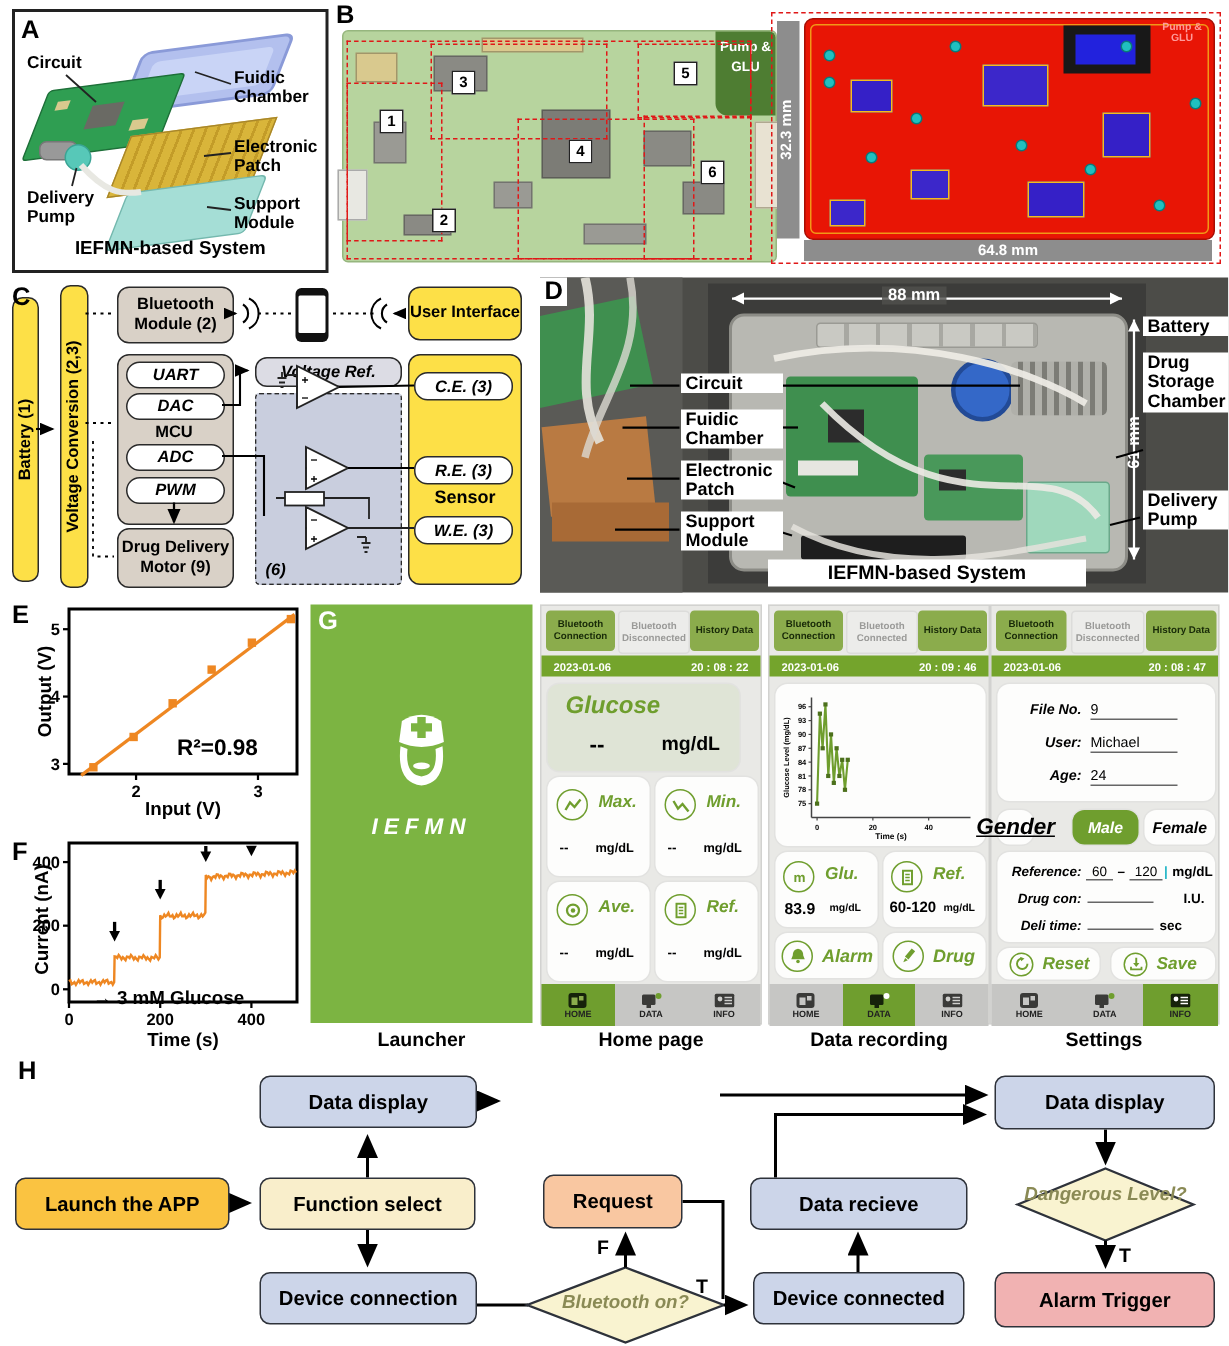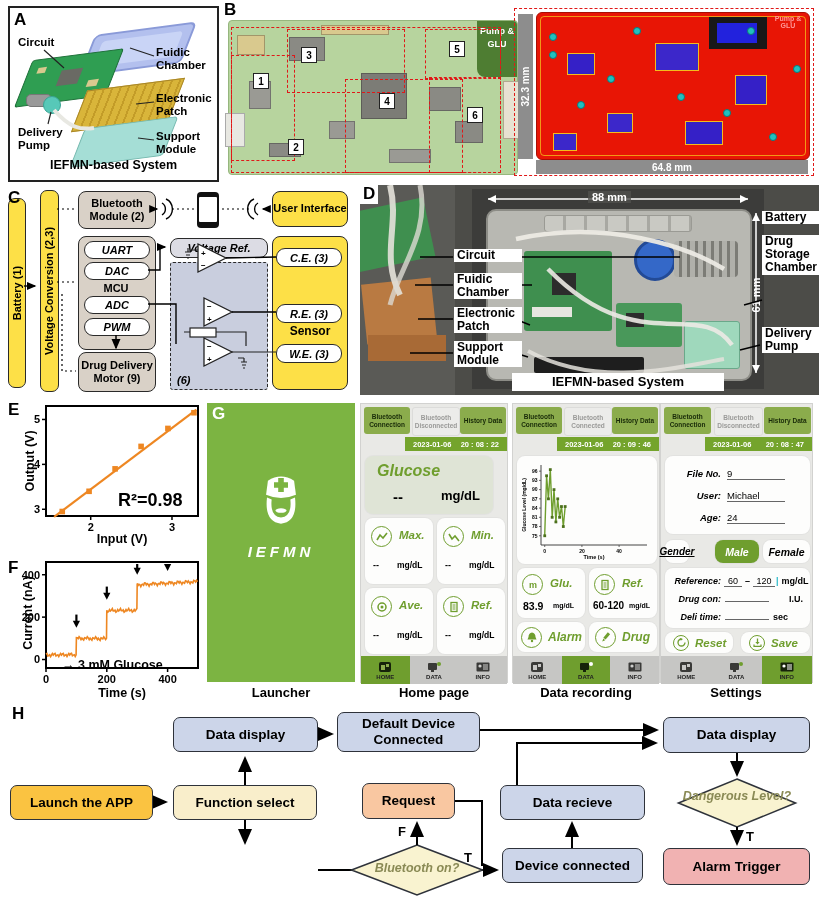--- a/index.html
+++ b/index.html
@@ -22,21 +22,21 @@
   .cblue{background:#fde047;}
   .vwrap{display:flex;align-items:center;justify-content:center;overflow:visible;}
   .vtext{transform:rotate(-90deg);white-space:nowrap;font-weight:bold;font-size:11px;}
   
   .dlabel{position:absolute;background:#fff;color:#000;font-weight:bold;font-size:12px;line-height:1.1;padding:0 3px;z-index:6;}
   
   .screen{position:absolute;top:7px;height:280px;background:#e9e9e6;border:1px solid #d2d2d0;box-sizing:border-box;}
   .gbtn{position:absolute;top:3px;height:27px;border-radius:3px;font-weight:bold;font-size:6.5px;line-height:1.2;display:flex;align-items:center;justify-content:center;text-align:center;}
   .gbtn.green{background:#8bac4c;color:#182a08;}
   .gbtn.gray{background:#ececea;color:#9a9a98;border:1px solid #dcdcda;}
-  .dtbar{position:absolute;left:0;top:33px;right:0;height:14px;background:#74a42c;color:#fff;font-weight:bold;font-size:7.5px;display:flex;align-items:center;justify-content:space-between;padding:0 8px;box-sizing:border-box;margin-left:44px;}
+  .dtbar{position:absolute;left:0;top:33px;right:0;height:14px;background:#74a42c;color:#fff;font-weight:bold;font-size:7.5px;display:flex;align-items:center;justify-content:space-between;padding:0 8px;box-sizing:border-box;}
   .card{position:absolute;background:#fdfdfc;border-radius:8px;box-shadow:0 0 0 1px #e2e2e0;}
   .statlbl{font-style:italic;font-weight:bold;color:#6f9e2e;font-size:11.5px;}
   .icircle{width:19px;height:19px;border:1.8px solid #6f9e2e;border-radius:50%;display:flex;align-items:center;justify-content:center;flex:none;}
   .gnav{position:absolute;left:0;top:252px;right:0;height:28px;background:#c6c6c4;display:flex;}
   .gnav .seg{flex:1;display:flex;flex-direction:column;align-items:center;justify-content:center;gap:1px;}
   .gnav .seg.active{background:#6f9e2e;}
   .gnav .nlbl{font-size:6px;font-weight:bold;color:#222;}
   .gcap{position:absolute;top:289px;font-weight:bold;font-size:13px;transform:translateX(-50%);white-space:nowrap;}
   .fieldlbl{font-style:italic;font-weight:bold;font-size:9.5px;text-align:right;}
   .fieldval{font-size:9.5px;border-bottom:1px solid #666;min-width:58px;display:inline-block;}
@@ -318,21 +318,21 @@
         <line x1="42.128342245989316" y1="114.89795918367346" x2="184.37433155080214" y2="7.591836734693885" stroke="#ee8722" stroke-width="2.2"></line>
         <rect x="47.456684491978606" y="106.71020408163265" width="5.6" height="5.6" fill="#ee8722"></rect>
         <rect x="74.28021390374333" y="86.5061224489796" width="5.6" height="5.6" fill="#ee8722"></rect>
         <rect x="100.29090909090908" y="64.05714285714286" width="5.6" height="5.6" fill="#ee8722"></rect>
         <rect x="126.30160427807489" y="41.6081632653061" width="5.6" height="5.6" fill="#ee8722"></rect>
         <rect x="153.12513368983957" y="23.64897959183673" width="5.6" height="5.6" fill="#ee8722"></rect>
         <rect x="179.13582887700537" y="7.934693877550996" width="5.6" height="5.6" fill="#ee8722"></rect>
       </svg>
     <div class="abs b" style="left:-40px;top:58px;width:140px;text-align:center;font-size:12.5px;transform:rotate(-90deg);">Output (V)</div>
     <div class="abs b" style="left:46px;top:136px;width:152px;text-align:center;font-size:12.5px;">Input (V)</div>
-    <div class="abs b" style="left:118px;top:94px;font-size:18px;text-align:center;">R²=0.98</div>
+    <div class="abs b" style="left:118px;top:94px;font-size:15px;text-align:center;">R²=0.98</div>
   </section>
 
   <section class="abs" style="left:0;top:548px;width:205px;height:152px;">
     <span class="plabel" style="left:8px;top:10px;">F</span>
     <svg id="chart-f" class="abs" style="left:12px;top:10px;" width="192" height="130">
         <rect x="34" y="4" width="152" height="106" fill="none" stroke="#000" stroke-width="2"></rect>
         <line x1="34" y1="110" x2="34" y2="114" stroke="#000" stroke-width="1.5"></line>
         <text x="34" y="125" text-anchor="middle" font-size="11" font-weight="bold" font-family="Liberation Sans">0</text>
         <line x1="94.80000000000001" y1="110" x2="94.80000000000001" y2="114" stroke="#000" stroke-width="1.5"></line>
         <text x="94.80000000000001" y="125" text-anchor="middle" font-size="11" font-weight="bold" font-family="Liberation Sans">200</text>
@@ -599,21 +599,21 @@
         </div>
         <div class="abs" style="left:10px;top:34px;display:flex;gap:6px;align-items:baseline;">
           <span class="fieldlbl" style="width:46px;">User:</span>
           <span class="fieldval">Michael</span>
         </div>
         <div class="abs" style="left:10px;top:56px;display:flex;gap:6px;align-items:baseline;">
           <span class="fieldlbl" style="width:46px;">Age:</span>
           <span class="fieldval">24</span>
         </div>
       </div>
-      <div class="card i b" style="left:4px;top:136px;width:24px;height:23px;display:flex;align-items:center;justify-content:center;font-size:10px;text-decoration:underline;">Gender</div>
+      <div class="card i b" style="left:4px;top:136px;width:24px;height:23px;display:flex;align-items:center;justify-content:center;font-size:15px;text-decoration:underline;">Gender</div>
       <div class="card i b" style="left:54px;top:136px;width:44px;height:23px;display:flex;align-items:center;justify-content:center;font-size:10.5px;background:#6f9e2e;color:#fff;">Male</div>
       <div class="card i b" style="left:102px;top:136px;width:47px;height:23px;display:flex;align-items:center;justify-content:center;font-size:10.5px;">Female</div>
       <div class="card" style="left:4px;top:164px;width:145px;height:60px;">
         <div class="abs" style="left:6px;top:8px;display:flex;gap:3px;align-items:baseline;">
           <span class="fieldlbl" style="width:50px;font-size:9px;">Reference:</span>
           <span class="fieldval" style="min-width:18px;text-align:center;font-size:9px;">60</span>
           <span class="b" style="font-size:9px;">–</span>
           <span class="fieldval" style="min-width:22px;text-align:center;font-size:9px;">120</span>
             <span class="b" style="color:#28b8c8;font-size:9px;margin-left:-2px;">|</span>
           <span class="b" style="font-size:9px;">mg/dL</span>
@@ -700,21 +700,21 @@
       <path d="M455,103 H482 V168" stroke="#000" stroke-width="2" fill="none"></path>
       <line x1="482.5" y1="172" x2="496" y2="172" stroke="#000" stroke-width="2" marker-end="url(#ahH)"></line>
       <line x1="572" y1="150" x2="572" y2="126" stroke="#000" stroke-width="2" marker-end="url(#ahH)"></line>
       <path d="M517,87 V45 H655" stroke="#000" stroke-width="2" fill="none" marker-end="url(#ahH)"></path>
       <line x1="737" y1="55" x2="737" y2="76" stroke="#000" stroke-width="2" marker-end="url(#ahH)"></line>
       <line x1="737" y1="129" x2="737" y2="145" stroke="#000" stroke-width="2" marker-end="url(#ahH)"></line>
     </svg>
     <div class="fnode" style="left:10px;top:87px;width:143px;height:35px;background:#fac341;">Launch the APP</div>
     <div class="fnode" style="left:173px;top:87px;width:144px;height:35px;background:#f9eecb;">Function select</div>
     <div class="fnode" style="left:173px;top:19px;width:145px;height:35px;">Data display</div>
-    <div class="fnode" style="left:337px;top:14px;width:143px;height:40px;">Default Device Connected</div>
+    <div class="fnode" style="left:173px;top:150px;width:145px;height:35px;">Device connection</div>
     <div class="fnode" style="left:362px;top:85px;width:93px;height:36px;background:#f9c7a1;">Request</div>
     <div class="dtext" style="left:352px;top:164px;width:130px;">Bluetooth on?</div>
     <div class="fnode" style="left:502px;top:150px;width:141px;height:35px;">Device connected</div>
     <div class="fnode" style="left:500px;top:87px;width:145px;height:35px;">Data recieve</div>
     <div class="fnode" style="left:663px;top:19px;width:147px;height:36px;">Data display</div>
     <div class="dtext" style="left:680px;top:92px;width:114px;">Dangerous Level?</div>
     <div class="fnode" style="left:663px;top:150px;width:147px;height:37px;background:#f1b2b2;">Alarm Trigger</div>
     <span class="elabel" style="left:398px;top:126px;">F</span>
     <span class="elabel" style="left:464px;top:152px;">T</span>
     <span class="elabel" style="left:746px;top:131px;">T</span>

